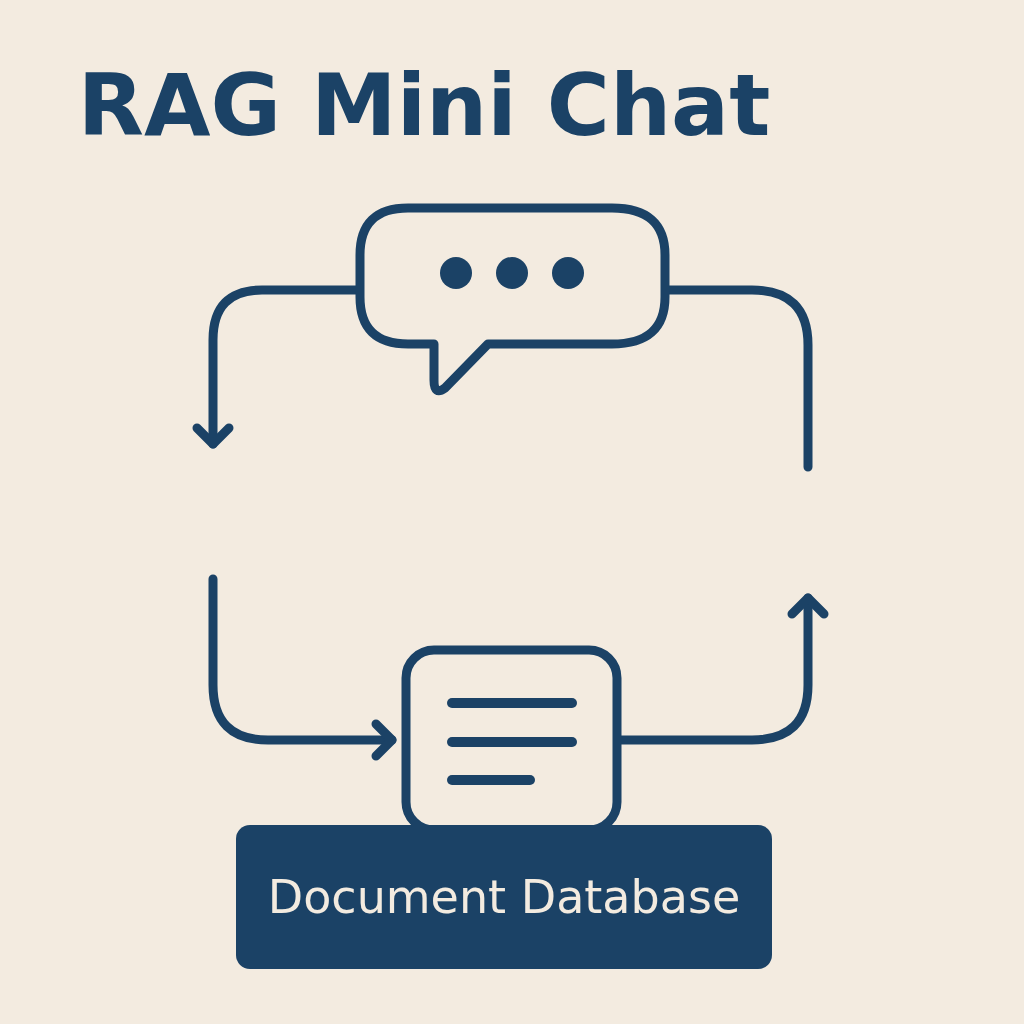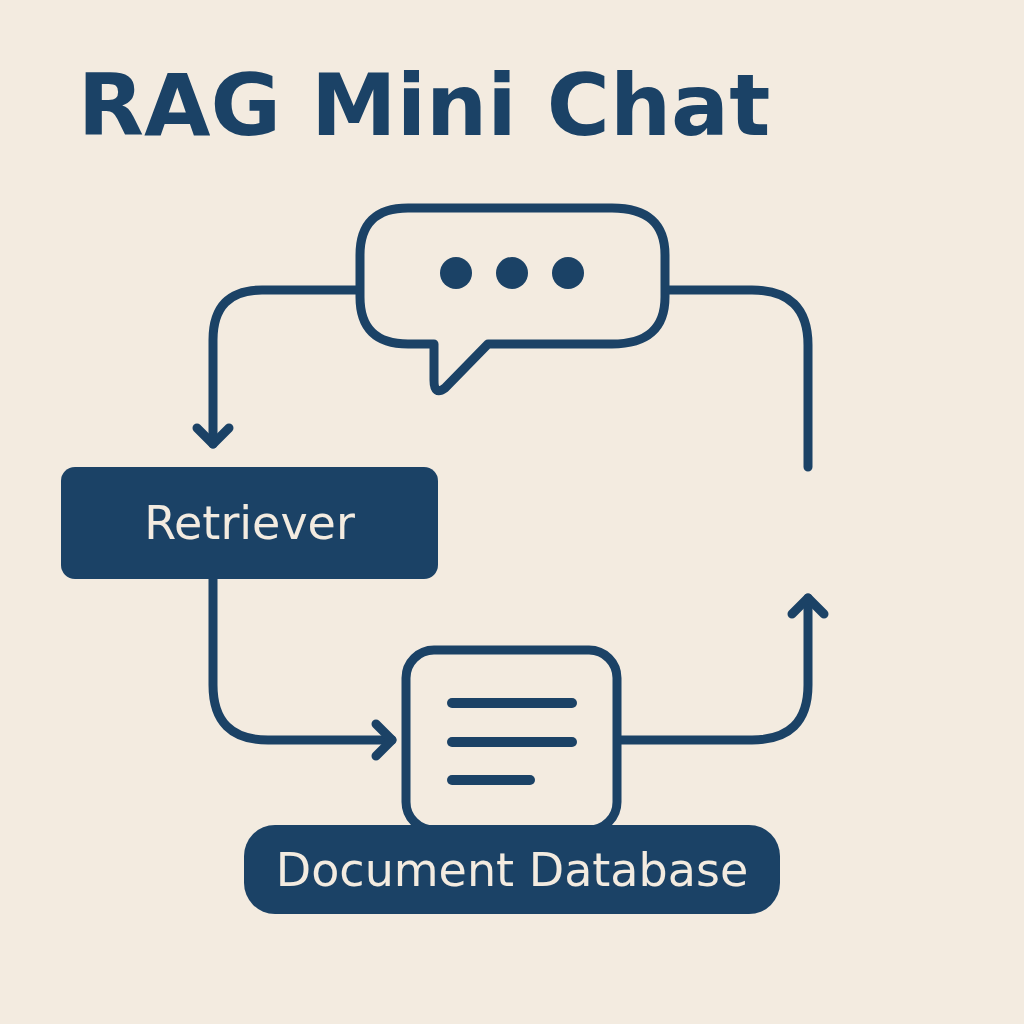--- a/index.html
+++ b/index.html
@@ -15,21 +15,21 @@
       text-align: center; font-size: 86px; font-weight: bold;
       color: #1b4266; letter-spacing: 0px; line-height: 1;
     }
     .node {
       position: absolute; background: #1b4266; border-radius: 14px;
       color: #f3ebe0; display: flex; align-items: center; justify-content: center;
       font-size: 46px; line-height: 1;
     }
     #retriever { left: 61px; top: 467px; width: 377px; height: 112px; }
     #generator { left: 602px; top: 467px; width: 364px; height: 112px; }
-    #docdb { left: 244px; top: 825px; width: 536px; height: 89px; border-radius: 31px; }
+    #docdb { left: 236px; top: 825px; width: 536px; height: 144px; }
   </style>
 </head>
 <body>
 
 <div id="stage">
   <svg width="1024" height="1024" viewBox="0 0 1024 1024" style="position:absolute;left:0;top:0;">
     <g fill="none" stroke="#1b4266" stroke-width="9" stroke-linecap="round" stroke-linejoin="round">
 
       <path d="M360 290 H262 Q213 290 213 340 V444"></path>
       <polyline points="197,428 213,444 229,428"></polyline>
@@ -53,21 +53,18 @@
     <g>
       <rect x="406" y="650" width="211" height="180" rx="28" fill="#f3ebe0" stroke="#1b4266" stroke-width="9"></rect>
       <line x1="452" y1="703" x2="572" y2="703" stroke="#1b4266" stroke-width="10" stroke-linecap="round"></line>
       <line x1="452" y1="742" x2="572" y2="742" stroke="#1b4266" stroke-width="10" stroke-linecap="round"></line>
       <line x1="452" y1="780" x2="530" y2="780" stroke="#1b4266" stroke-width="10" stroke-linecap="round"></line>
     </g>
   </svg>
 
   <div class="title">RAG Mini Chat</div>
 
-  <div class="node" id="retriever">
-    <span>Retriever</span>
-  </div>
 
 
   <div class="node" id="docdb">
     <span>Document Database</span>
   </div>
 </div>
 
 </body></html>

